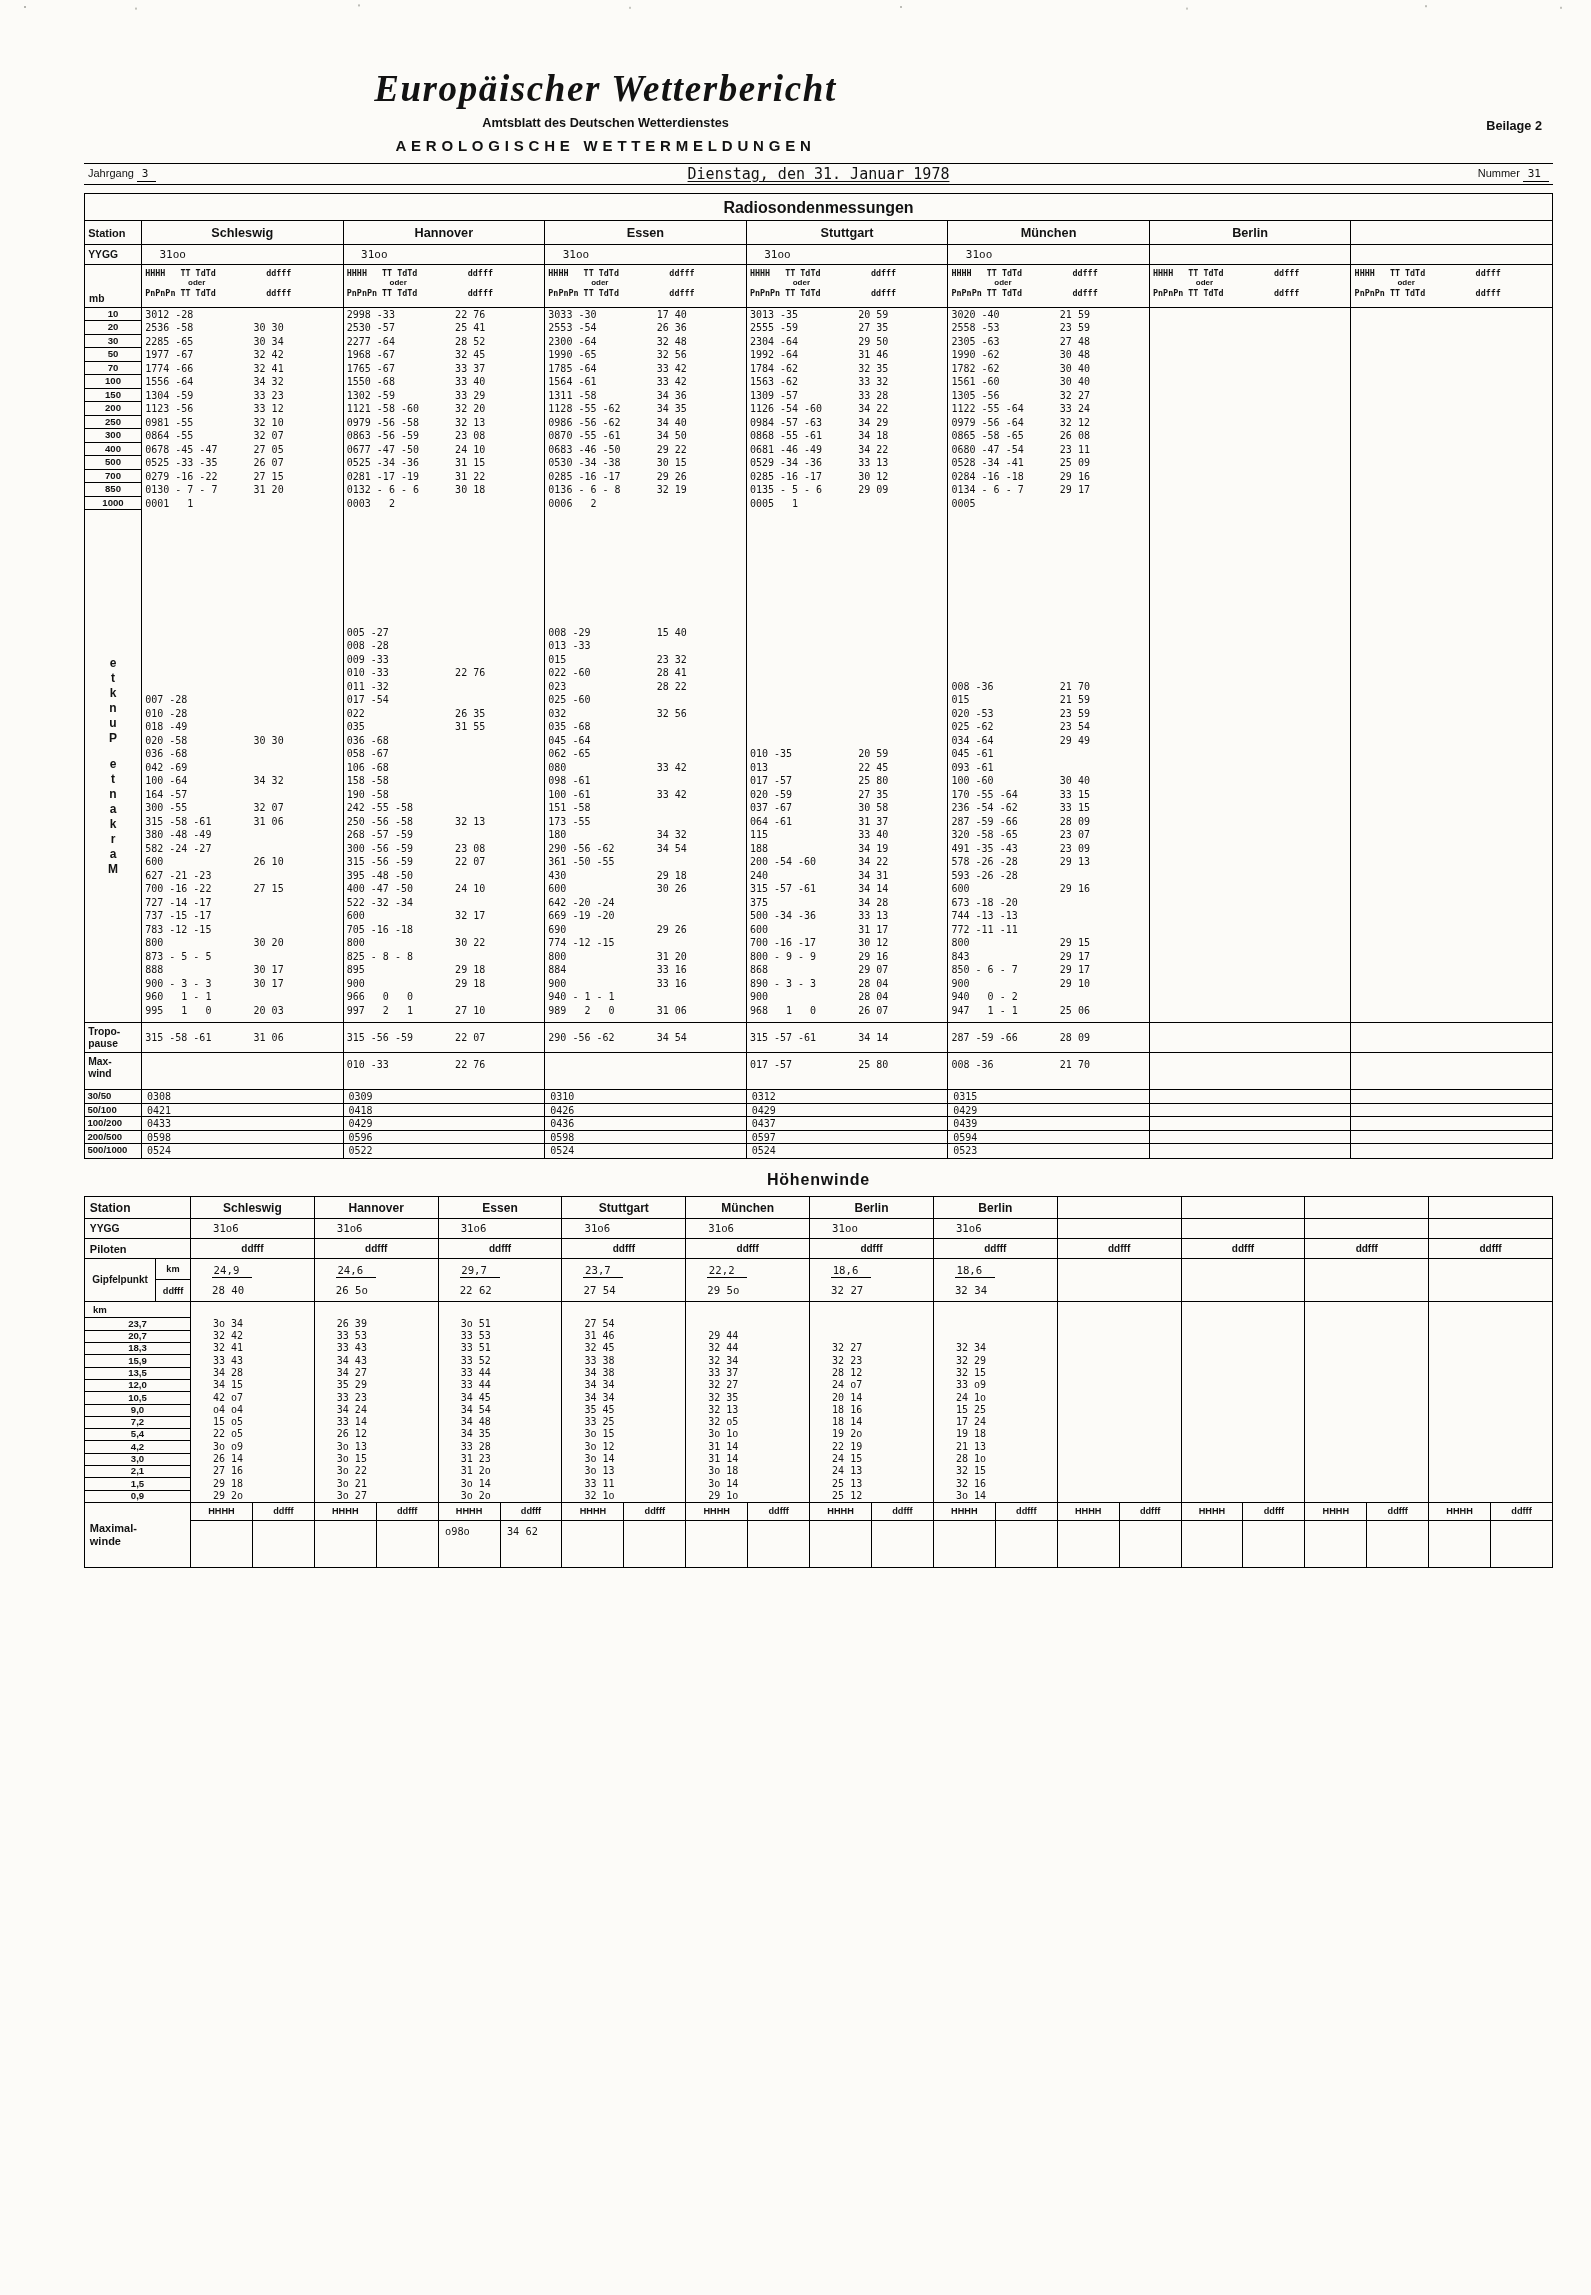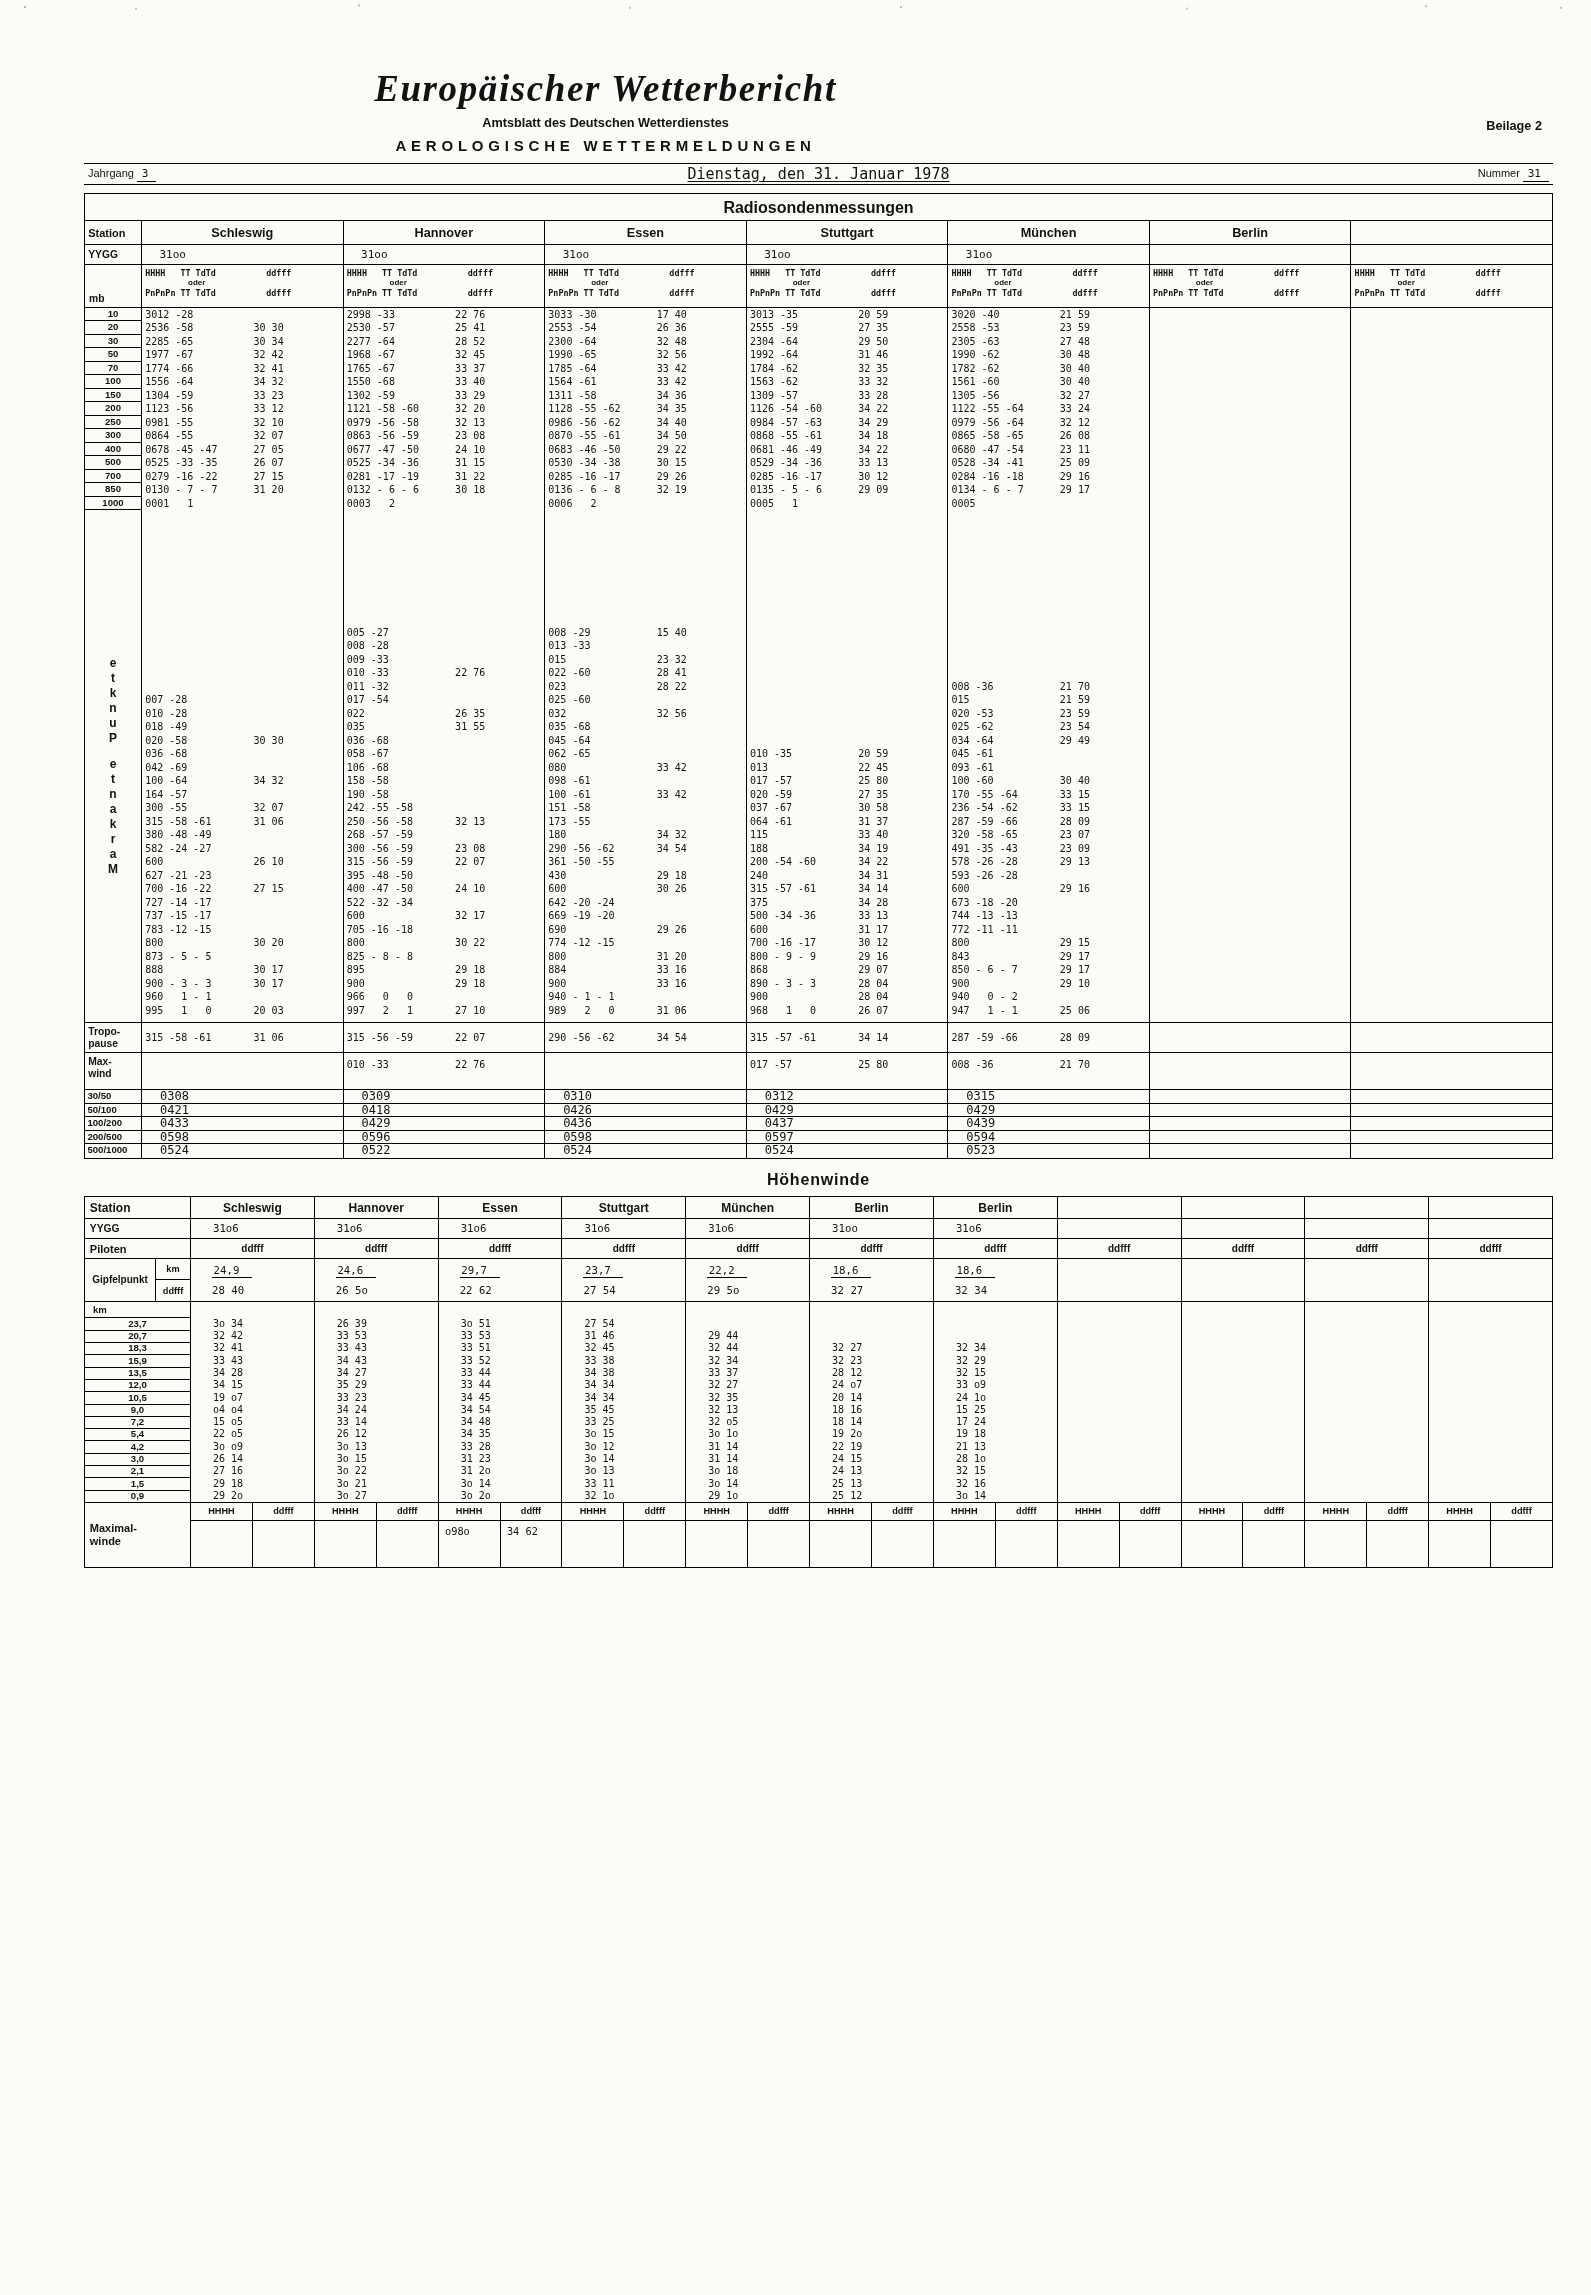--- a/index.html
+++ b/index.html
@@ -54,21 +54,21 @@
   .mk-lbl { display:flex; flex-direction:column; align-items:center; justify-content:center; }
   .mk-ch { font-size:12px; font-weight:bold; line-height:15px; }
   .mk-ch.sp { height:11px; }
   .r-tp { height:30px; }
   .r-tp .d { font-size:10px; padding:8.8px 0 0 3.2px; }
   .two { padding:2.4px 0 0 3.2px; font-size:10.3px; line-height:12px; }
   .r-mw { height:37px; }
   .r-mw .d { font-size:10px; padding:5.6px 0 0 3.2px; }
   .r-ly { height:13.5px; }
   .r-ly .ly { font-size:9.6px; line-height:12.7px; padding-left:2.4px; }
-  .r-ly .d { font-size:12px; line-height:13.5px; padding-left:18px; }
+  .r-ly .d { font-size:10px; line-height:13.5px; padding-left:5px; }
 
   
   .hw-title { margin-top: 12.7px; text-align:center; font-size:16px; font-weight:bold; letter-spacing:0.8px; }
   .hw { margin-top:6.4px; border:1.6px solid #000; }
   .hw-row { display:grid; grid-template-columns:105px repeat(11,1fr); }
   .hw-row > div + div { border-left:0.8px solid #000; }
   .hlbl { font-weight:bold; }
   .hw-st { height:22px; }
   .hw-name { text-align:center; line-height:22px; font-weight:bold; font-size:12px; }
   .hw-st .hlbl { line-height:22px; padding-left:4.8px; font-size:12px; }
@@ -762,21 +762,21 @@
           <div class="mono hwv">32 27</div>
           <div class="mono hwv">24 o7</div>
           <div class="mono hwv">33 o9</div>
           <div class="mono hwv"></div>
           <div class="mono hwv"></div>
           <div class="mono hwv"></div>
           <div class="mono hwv"></div>
         </div>
         <div class="hw-row hw-alt">
           <div class="hlbl alt">10,5</div>
-          <div class="mono hwv">19 o7</div>
+          <div class="mono hwv">42 o7</div>
           <div class="mono hwv">33 23</div>
           <div class="mono hwv">34 45</div>
           <div class="mono hwv">34 34</div>
           <div class="mono hwv">32 35</div>
           <div class="mono hwv">20 14</div>
           <div class="mono hwv">24 1o</div>
           <div class="mono hwv"></div>
           <div class="mono hwv"></div>
           <div class="mono hwv"></div>
           <div class="mono hwv"></div>

